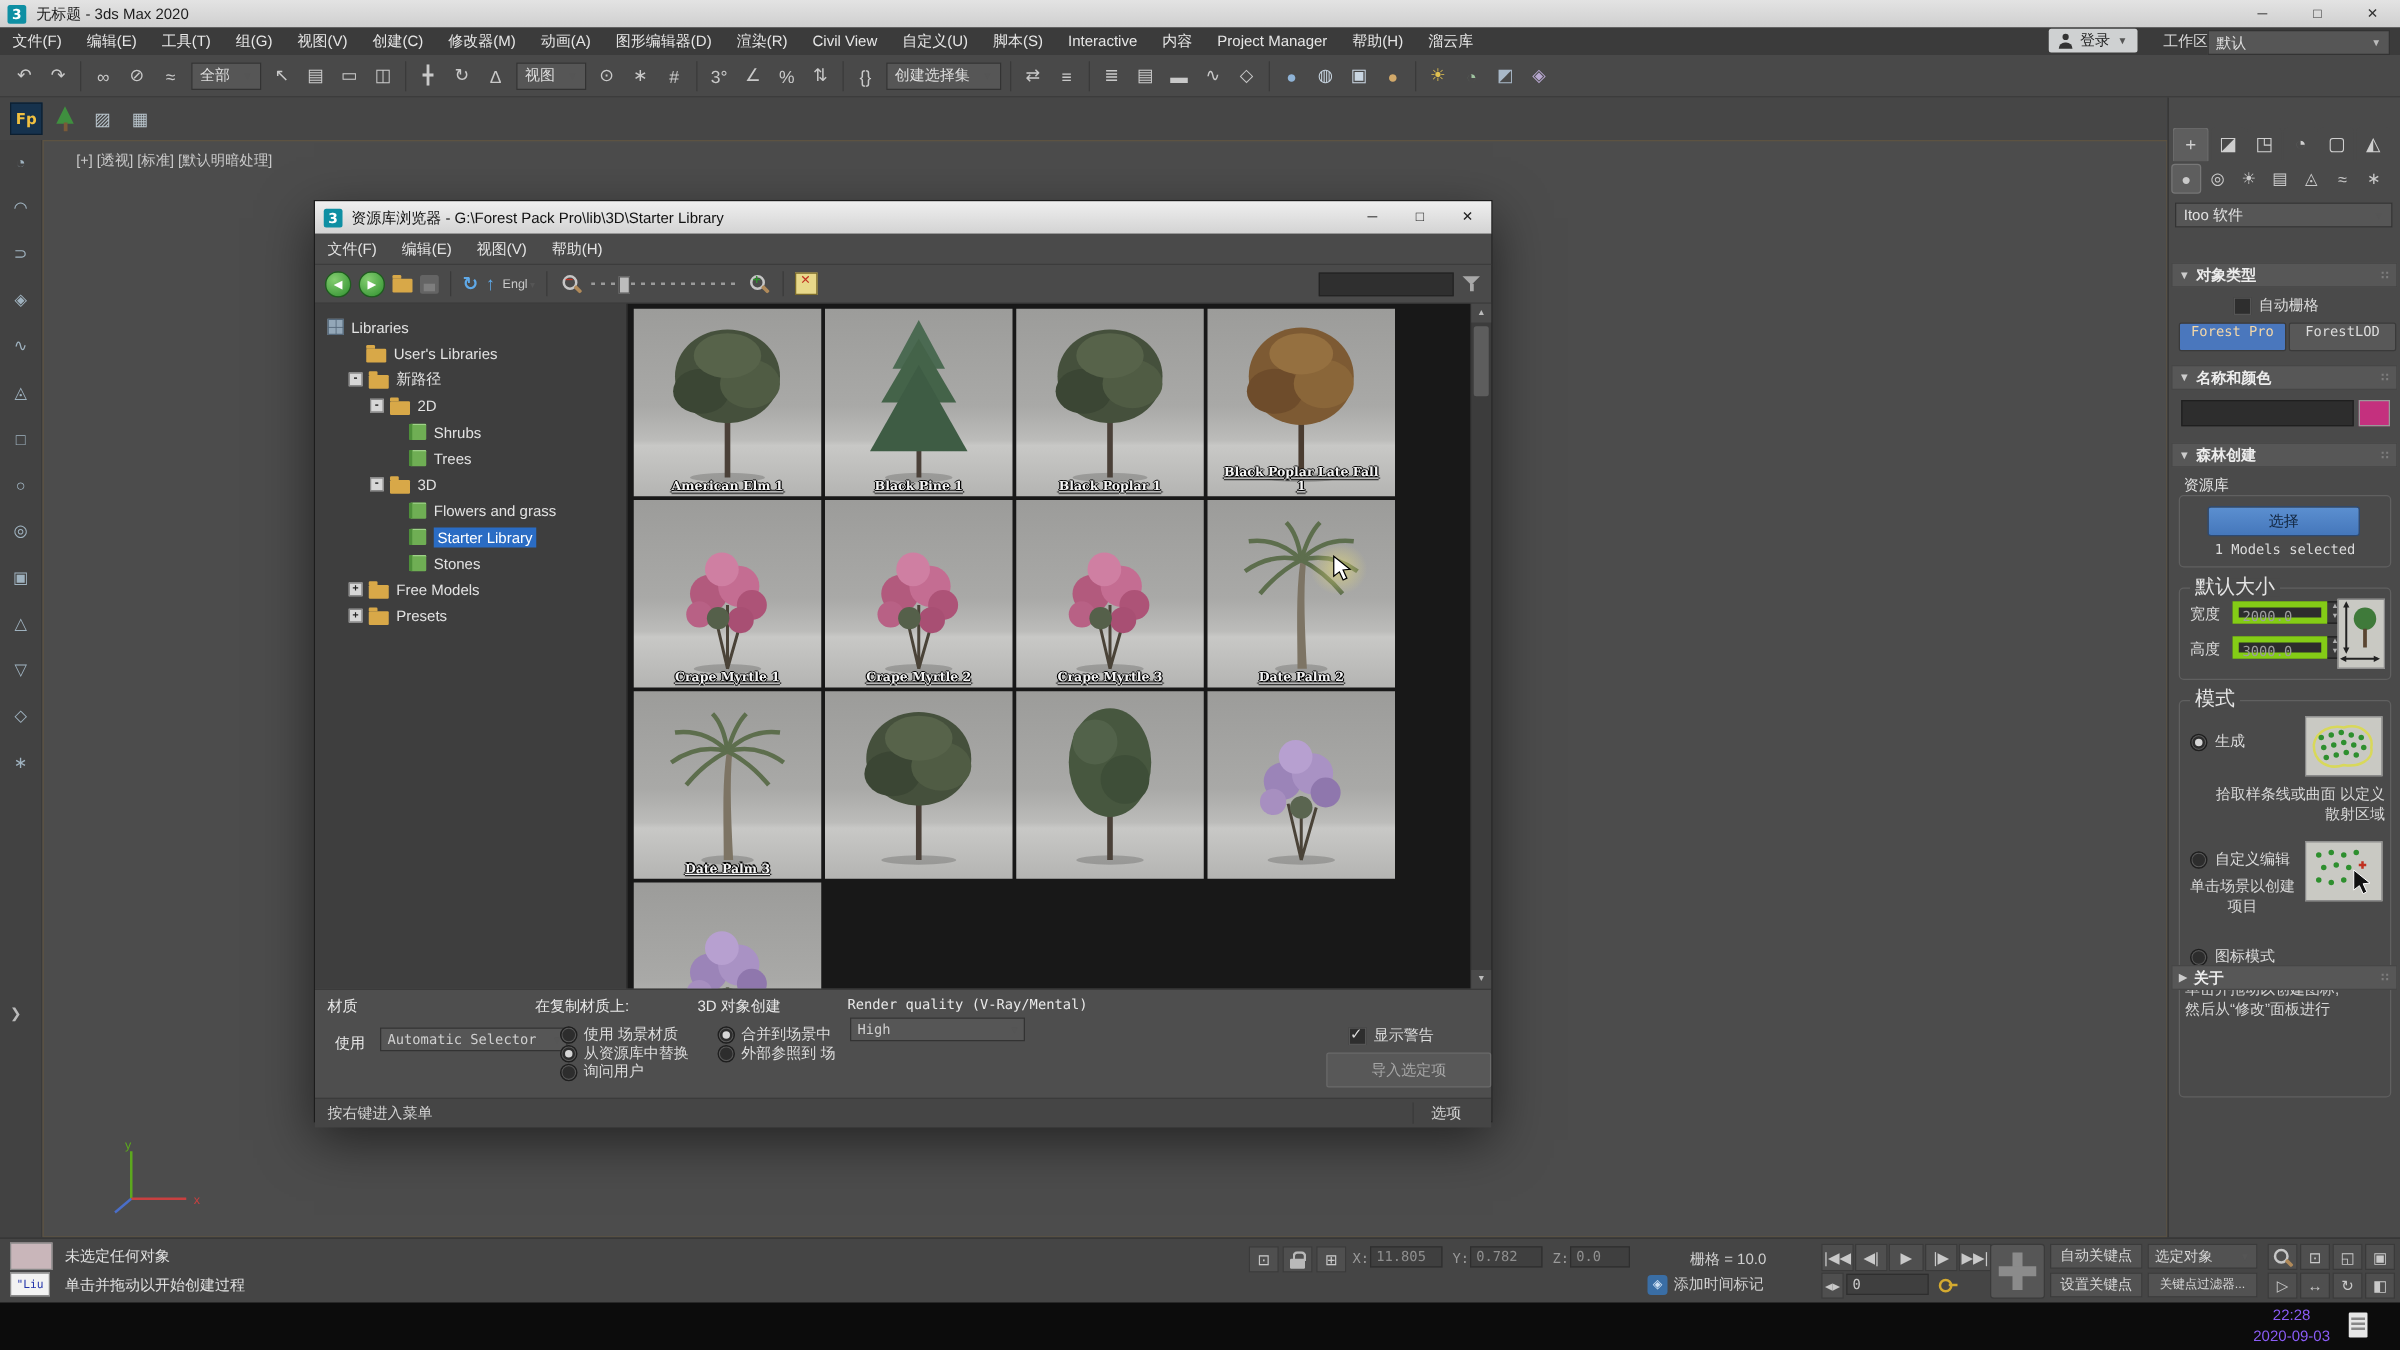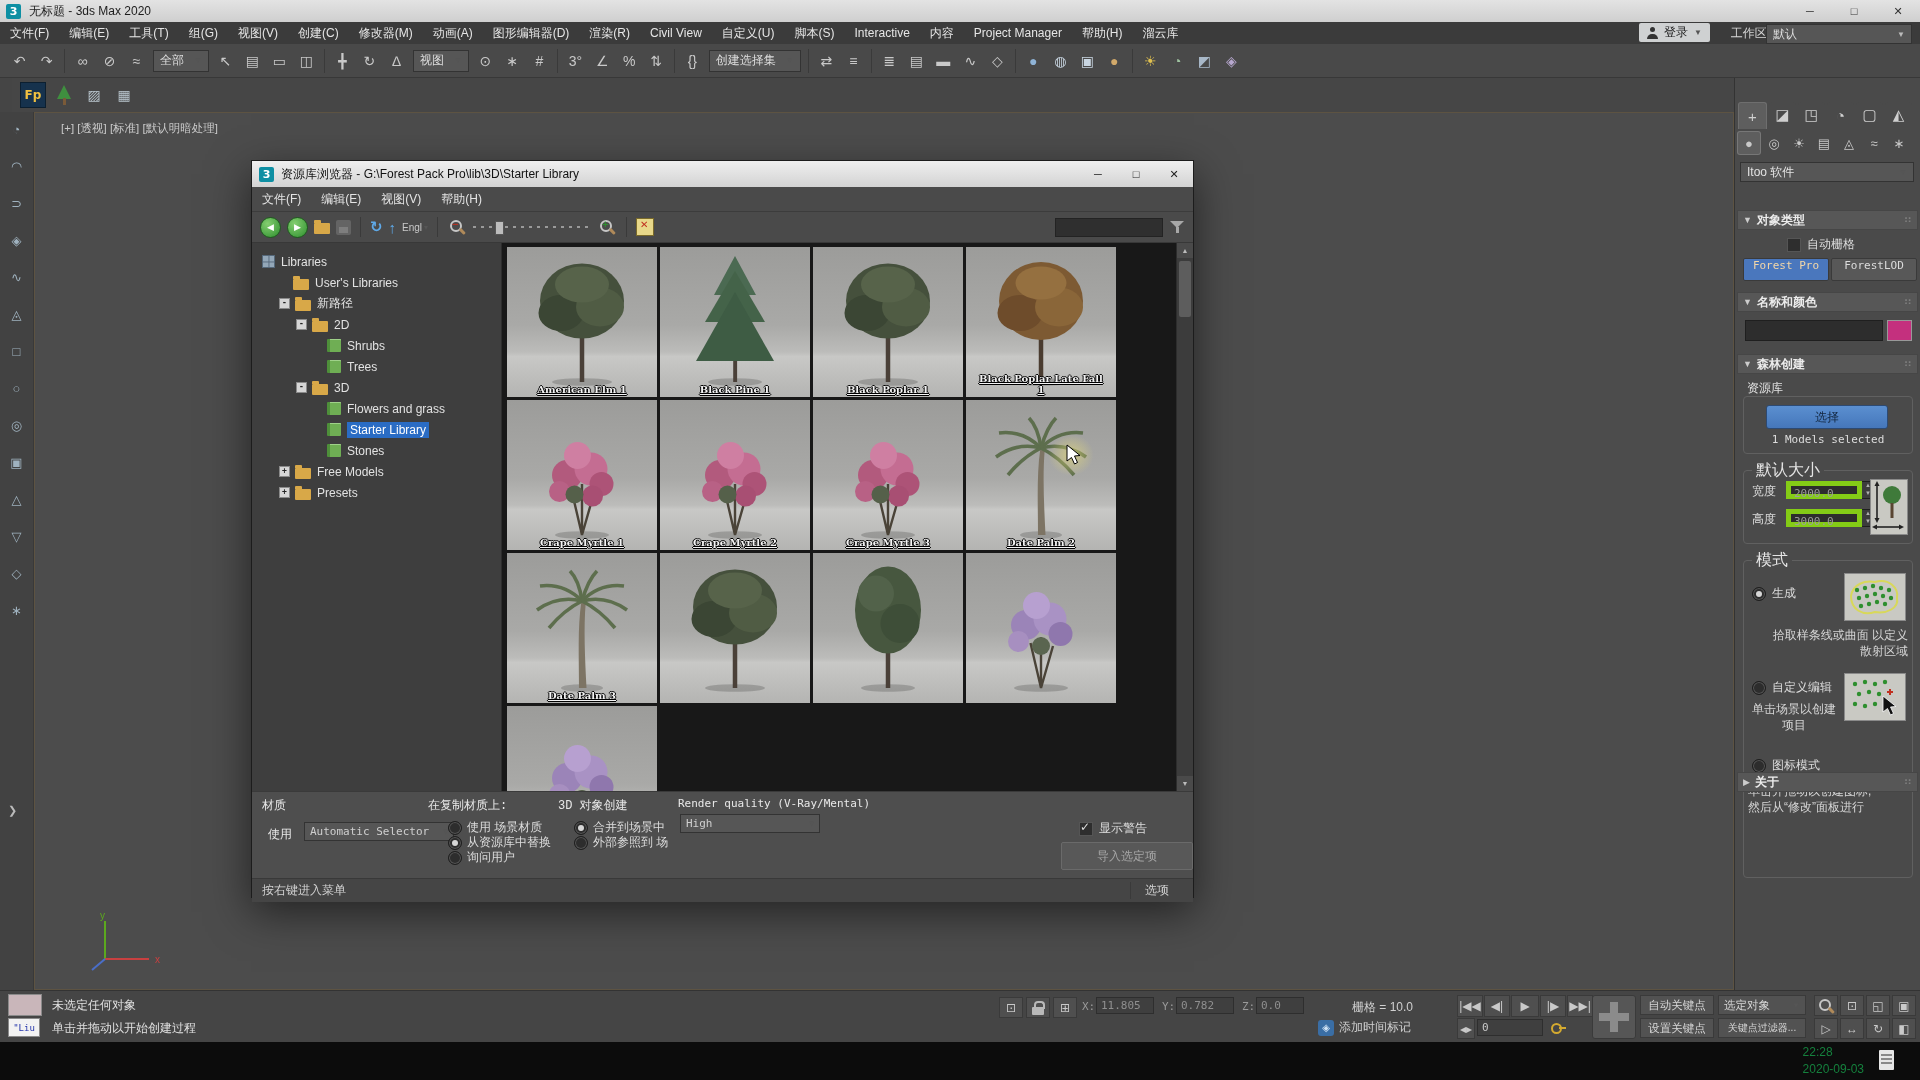--- a/index.html
+++ b/index.html
@@ -22,21 +22,21 @@
   .ddarr{font-size:8px;color:#555;}
   .wslabel{position:absolute;right:150px;top:0;line-height:22px;color:#d8d8d8;}
   .wsbox{position:absolute;right:8px;top:2px;width:132px;height:18px;background:#565656;border:1px solid #333;display:flex;align-items:center;padding:0 6px;color:#ddd;}
   .wsbox .ddarr{margin-left:auto;color:#bbb;}
   
   .toolbar{position:absolute;left:0;top:44px;width:1920px;height:34px;background:#494949;border-bottom:1px solid #383838;display:flex;align-items:center;padding-left:6px;box-sizing:border-box;}
   .tbi{width:27px;height:27px;display:flex;align-items:center;justify-content:center;color:#c9c9c9;font-size:14px;border-radius:2px;flex:0 0 auto;}
   .tbsep{width:1px;height:24px;background:#3a3a3a;margin:0 4px;flex:0 0 auto;}
   .tbdd{height:20px;background:#565656;border:1px solid #333;display:flex;align-items:center;padding:0 6px;gap:10px;margin:0 3px;color:#ddd;flex:0 0 auto;}
   
-  .fprow{position:absolute;left:0;top:78px;width:1734px;height:34px;background:#464646;display:flex;align-items:center;gap:6px;padding-left:8px;box-sizing:border-box;margin-left:12px;}
+  .fprow{position:absolute;left:0;top:78px;width:1734px;height:34px;background:#464646;display:flex;align-items:center;gap:6px;padding-left:8px;box-sizing:border-box;}
   .fplogo{width:24px;height:24px;background:#16324d;border:1px solid #0c1f30;color:#f0c040;font:bold 12px/24px "DejaVu Sans",sans-serif;text-align:center;}
   .fptree{width:24px;height:24px;position:relative;}
   .fptree::before{content:"";position:absolute;left:5px;top:2px;border-left:7px solid transparent;border-right:7px solid transparent;border-bottom:14px solid #3f8f3f;}
   .fptree::after{content:"";position:absolute;left:10.5px;top:15px;width:3px;height:7px;background:#7a5a38;}
   .fpicon{width:24px;height:24px;display:flex;align-items:center;justify-content:center;color:#b8c4cc;font-size:14px;}
   .leftstrip{position:absolute;left:0;top:112px;width:34px;height:878px;background:#424242;border-right:1px solid #393939;display:flex;flex-direction:column;align-items:center;padding-top:6px;box-sizing:border-box;gap:15px;}
   .lsi{width:22px;height:22px;display:flex;align-items:center;justify-content:center;color:#9fb2bf;font-size:13px;}
   .lsexpand{position:absolute;left:8px;top:804px;color:#bbb;font-size:11px;}
   .viewport{position:absolute;left:34px;top:112px;width:1700px;height:878px;background:#4c4c4c;border:1px solid #5d5342;box-sizing:border-box;}
   .vplabel{position:absolute;left:26px;top:8px;color:#c9c9c9;font-size:11.5px;}
@@ -117,21 +117,21 @@
   .tile{width:150px;height:150px;position:relative;background:linear-gradient(180deg,#9c9c9a 0%,#a9a9a7 52%,#bcbcba 70%,#c8c8c6 73%,#b4b4b2 100%);overflow:hidden;}
   .tile svg.tree{position:absolute;inset:0;}
   .tlab{position:absolute;bottom:2px;left:0;width:100%;text-align:center;font:bold 10px/11px "DejaVu Serif","Liberation Serif",serif;
         color:#f4f4f4;text-decoration:underline;padding:0 8px;box-sizing:border-box;
         text-shadow:1px 0 #000,-1px 0 #000,0 1px #000,0 -1px #000;}
   .glow{position:absolute;width:46px;height:42px;border-radius:50%;background:radial-gradient(rgba(228,218,120,.65),rgba(228,218,120,0) 70%);}
   .dscroll{width:16px;background:#3c3c3c;border-left:1px solid #2d2d2d;position:relative;}
   .sarr{position:absolute;left:0;width:16px;height:15px;background:#4a4a4a;color:#bbb;font-size:7px;text-align:center;line-height:15px;}
   .sthumb{position:absolute;left:2px;top:18px;width:12px;height:56px;background:#5d5d5d;border-radius:2px;}
   .dpanel{height:86px;background:#4e4e4e;border-top:1px solid #3a3a3a;position:relative;font-size:12px;}
-  .ptitle{position:absolute;color:#e8e8e8;font-family:Liberation Mono, monospace;}
+  .ptitle{position:absolute;color:#e8e8e8;}
   .entitle{position:absolute;color:#e8e8e8;font:11px "DejaVu Sans Mono",monospace;}
   .pdd{position:absolute;height:19px;background:#565656;border:1px solid #333;display:flex;align-items:center;padding:0 5px;box-sizing:border-box;color:#cfcfcf;font:11px "DejaVu Sans Mono",monospace;}
   .pdd .ddarr{margin-left:auto;}
   .rrow{position:absolute;display:flex;align-items:center;gap:6px;color:#dcdcdc;}
   .impbtn{position:absolute;width:130px;height:26px;background:#585858;border:1px solid #6a6a6a;border-radius:2px;color:#a6a6a6;text-align:center;line-height:26px;}
   .dstatus{height:23px;background:#454545;border-top:1px solid #393939;display:flex;align-items:center;padding:0 10px;color:#d2d2d2;}
   .dstatus .right{margin-left:auto;border-left:1px solid #3a3a3a;padding-left:14px;margin-right:14px;}
   
   .sbar{position:absolute;left:0;top:990px;width:1920px;height:52px;background:#454545;border-top:1px solid #333;}
   .sbox{position:absolute;background:#4f4f4f;border:1px solid #3a3a3a;color:#c9c9c9;display:flex;align-items:center;justify-content:center;}
@@ -144,21 +144,21 @@
   .key::before{content:"";position:absolute;left:2px;top:4px;width:7px;height:7px;border:2px solid #d4aa30;border-radius:50%;}
   .key::after{content:"";position:absolute;left:10px;top:8px;width:7px;height:2px;background:#d4aa30;}
   .bigplus{position:absolute;width:42px;height:42px;background:#565656;border:1px solid #3a3a3a;border-radius:3px;}
   .bigplus::before{content:"";position:absolute;left:17px;top:6px;width:8px;height:30px;background:#8b8b8b;}
   .bigplus::after{content:"";position:absolute;left:6px;top:17px;width:30px;height:8px;background:#8b8b8b;}
   .kbtn{position:absolute;height:20px;background:#525252;border:1px solid #3a3a3a;color:#d6d6d6;text-align:center;box-sizing:border-box;font-size:11.5px;}
   .timetag{position:absolute;display:flex;align-items:center;gap:5px;color:#cfcfcf;}
   .tticon{width:16px;height:16px;background:#3a6ea5;border-radius:3px;color:#cfe2f5;font-size:10px;text-align:center;line-height:16px;}
   
   .taskbar{position:absolute;left:0;top:1042px;width:1920px;height:38px;background:#0c0c0c;}
-  .clock{position:absolute;right:56px;top:2px;text-align:left;color:#15803d;font-size:12px;line-height:17px;}
+  .clock{position:absolute;right:56px;top:2px;text-align:center;color:#8b5cf6;font-size:12px;line-height:17px;}
   .doc{position:absolute;right:26px;top:8px;width:15px;height:20px;background:#e6e6e6;border-radius:1px;}
   .doc::before{content:"";position:absolute;left:2px;top:4px;width:11px;height:1.5px;background:#888;box-shadow:0 4px 0 #888,0 8px 0 #888;}
   .axis{position:absolute;left:48px;bottom:14px;}
 </style>
 </head>
 <body>
 
 <svg width="0" height="0" style="position:absolute">
 <defs>
   <symbol id="t-broadleaf" viewBox="0 0 100 100">

